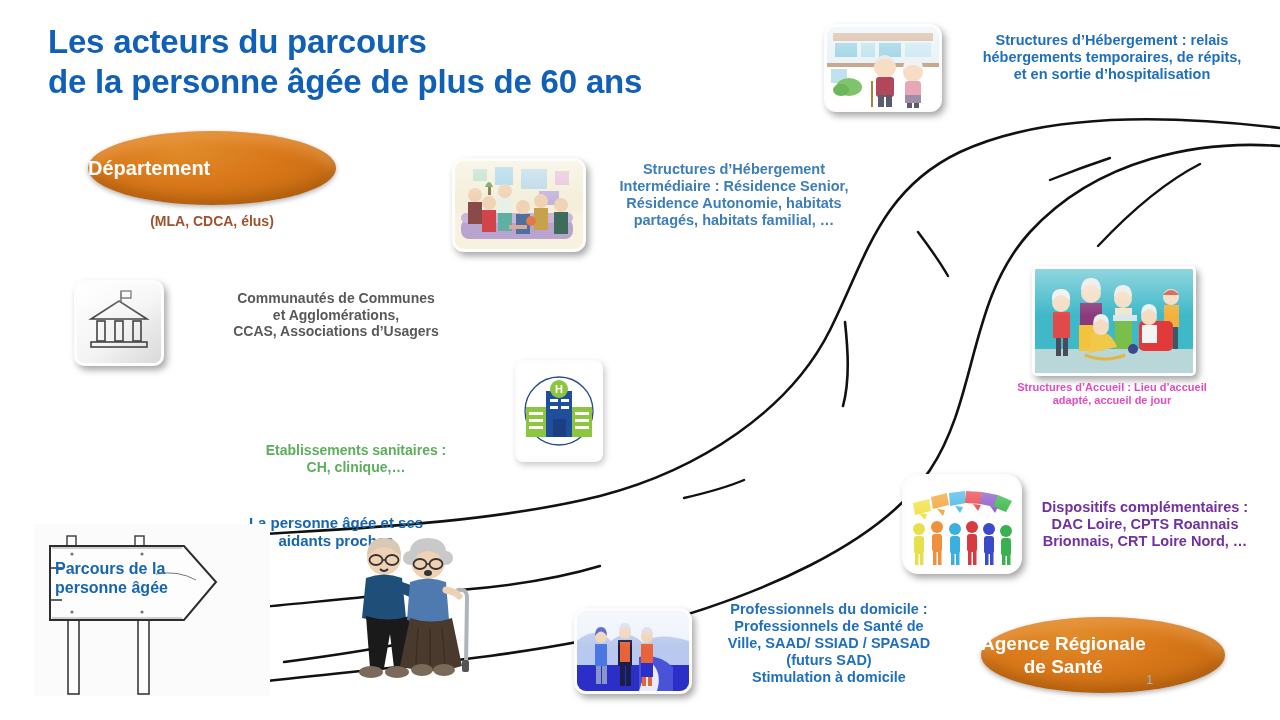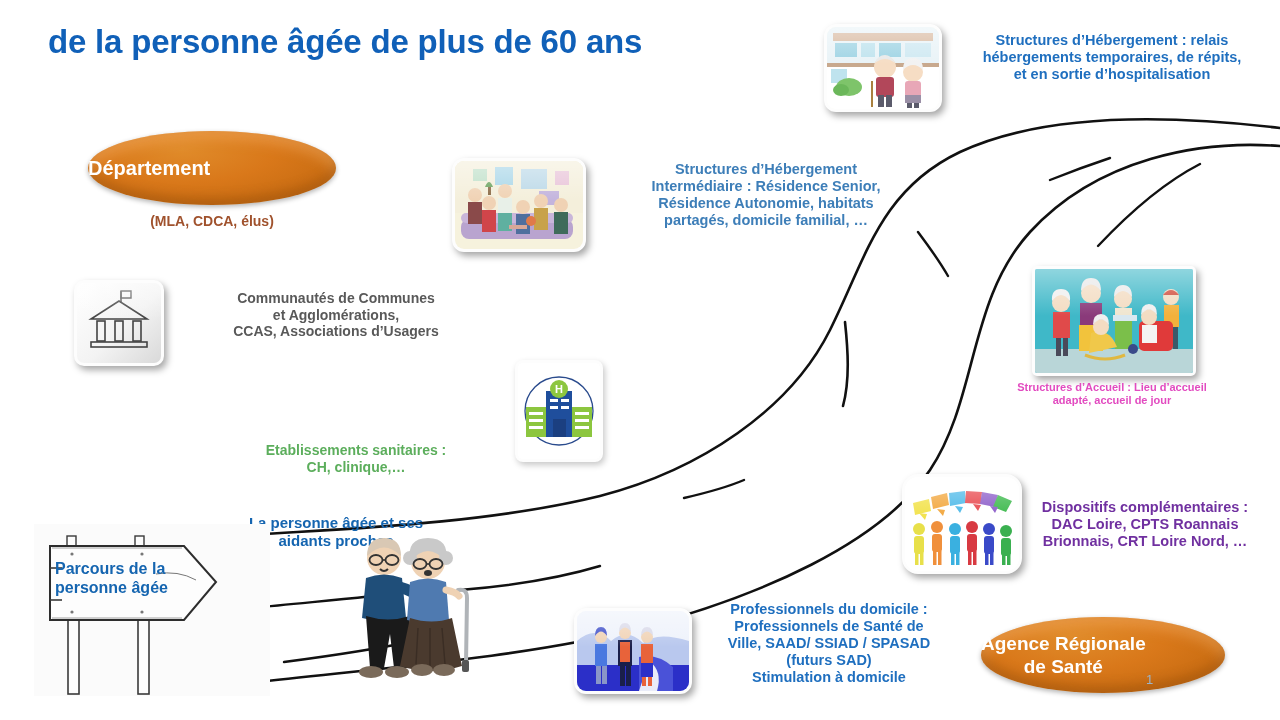--- a/index.html
+++ b/index.html
@@ -27,21 +27,21 @@
   #dept-sub{left:88px;top:213px;width:248px;text-align:center;color:#A0522D;
             font-weight:bold;font-size:14px;}
 
   
   .cap{font-weight:bold;text-align:center;line-height:1.18;}
   .green{color:#5CAE5C;margin-top:44px;}
   .pink{color:#E24BC0;}
   .purple{color:#7030A0;}
 
   #cap-heb-top{left:950px;top:32px;width:324px;font-size:14.5px;color:#1F6FBF;}
-  #cap-heb-int{left:588px;top:161px;width:292px;font-size:14.5px;color:#3D7EB8;padding-left:32px;}
+  #cap-heb-int{left:588px;top:161px;width:292px;font-size:14.5px;color:#3D7EB8;}
   #cap-comm{left:200px;top:290px;width:272px;font-size:14px;color:#595959;}
   #cap-etab{left:253px;top:398px;width:206px;font-size:14px;}
   #cap-pers{left:196px;top:486px;width:280px;font-size:15px;color:#1565B0;margin-top:28px;}
   #cap-accueil{left:948px;top:381px;width:328px;font-size:11px;}
   #cap-disp{left:1012px;top:499px;width:266px;font-size:14.5px;}
   #cap-prof{left:690px;top:601px;width:278px;font-size:14.5px;color:#1F6FBF;}
 
   
   .tile{border-radius:12px;overflow:hidden;position:absolute;
         box-shadow:3px 4px 7px rgba(0,0,0,.35);
@@ -88,20 +88,21 @@
     <path d="M 460 590 C 510 586, 560 578, 600 566" fill="none" stroke="#111" stroke-width="2.4" stroke-linecap="round"></path>
     <path d="M 284 662 C 330 656, 372 650, 420 640" fill="none" stroke="#111" stroke-width="2.4" stroke-linecap="round"></path>
     <path d="M 684 498 C 710 492, 730 486, 744 480" fill="none" stroke="#111" stroke-width="2.4" stroke-linecap="round"></path>
     <path d="M 845 322 C 848 350, 850 380, 843 406" fill="none" stroke="#111" stroke-width="2.6" stroke-linecap="round"></path>
     <path d="M 918 232 C 930 248, 940 262, 948 276" fill="none" stroke="#111" stroke-width="2.4" stroke-linecap="round"></path>
     <path d="M 1050 180 C 1070 172, 1092 164, 1110 158" fill="none" stroke="#111" stroke-width="2.4" stroke-linecap="round"></path>
     <path d="M 1098 246 C 1130 212, 1165 182, 1200 164" fill="none" stroke="#111" stroke-width="2.4" stroke-linecap="round"></path>
   </svg>
 
   <div id="title" class="abs">
+    <span>Les acteurs du parcours</span>
     <span class="l2">de la personne âgée de plus de 60 ans</span>
   </div>
 
   <div id="dept-ellipse" class="abs ellipse">
     <span>Département</span>
   </div>
   <div id="dept-sub" class="abs">(MLA, CDCA, élus)</div>
 
   <div id="ars-ellipse" class="abs ellipse">
     <span>
@@ -181,21 +182,21 @@
         <rect x="54" y="64" width="18" height="4" fill="#d8a898"></rect>
         <circle cx="76" cy="60" r="5" fill="#e07a4a"></circle>
       </svg>
       <div class="gloss"></div>
     </div>
   </div>
   <div id="cap-heb-int" class="abs cap">
     <div>Structures d’Hébergement</div>
     <div>Intermédiaire : Résidence Senior,</div>
     <div>Résidence Autonomie, habitats</div>
-    <div>partagés, domicile  familial,  …</div>
+    <div>partagés, habitats  familial,  …</div>
   </div>
 
   <div id="tile-bank" class="tile">
     <div class="inner" style="background:linear-gradient(135deg,#ffffff 0%,#f3f3f3 55%,#d9d9d9 100%);">
       <svg viewBox="0 0 84 80" width="84" height="80">
         <line x1="44" y1="8" x2="44" y2="20" stroke="#555" stroke-width="1.6"></line>
         <path d="M44 8 h10 v7 h-10z" fill="none" stroke="#555" stroke-width="1.4"></path>
         <path d="M42 18 L14 36 h56 z" fill="none" stroke="#444" stroke-width="1.6"></path>
         <rect x="20" y="38" width="8" height="20" fill="none" stroke="#444" stroke-width="1.6"></rect>
         <rect x="38" y="38" width="8" height="20" fill="none" stroke="#444" stroke-width="1.6"></rect>

